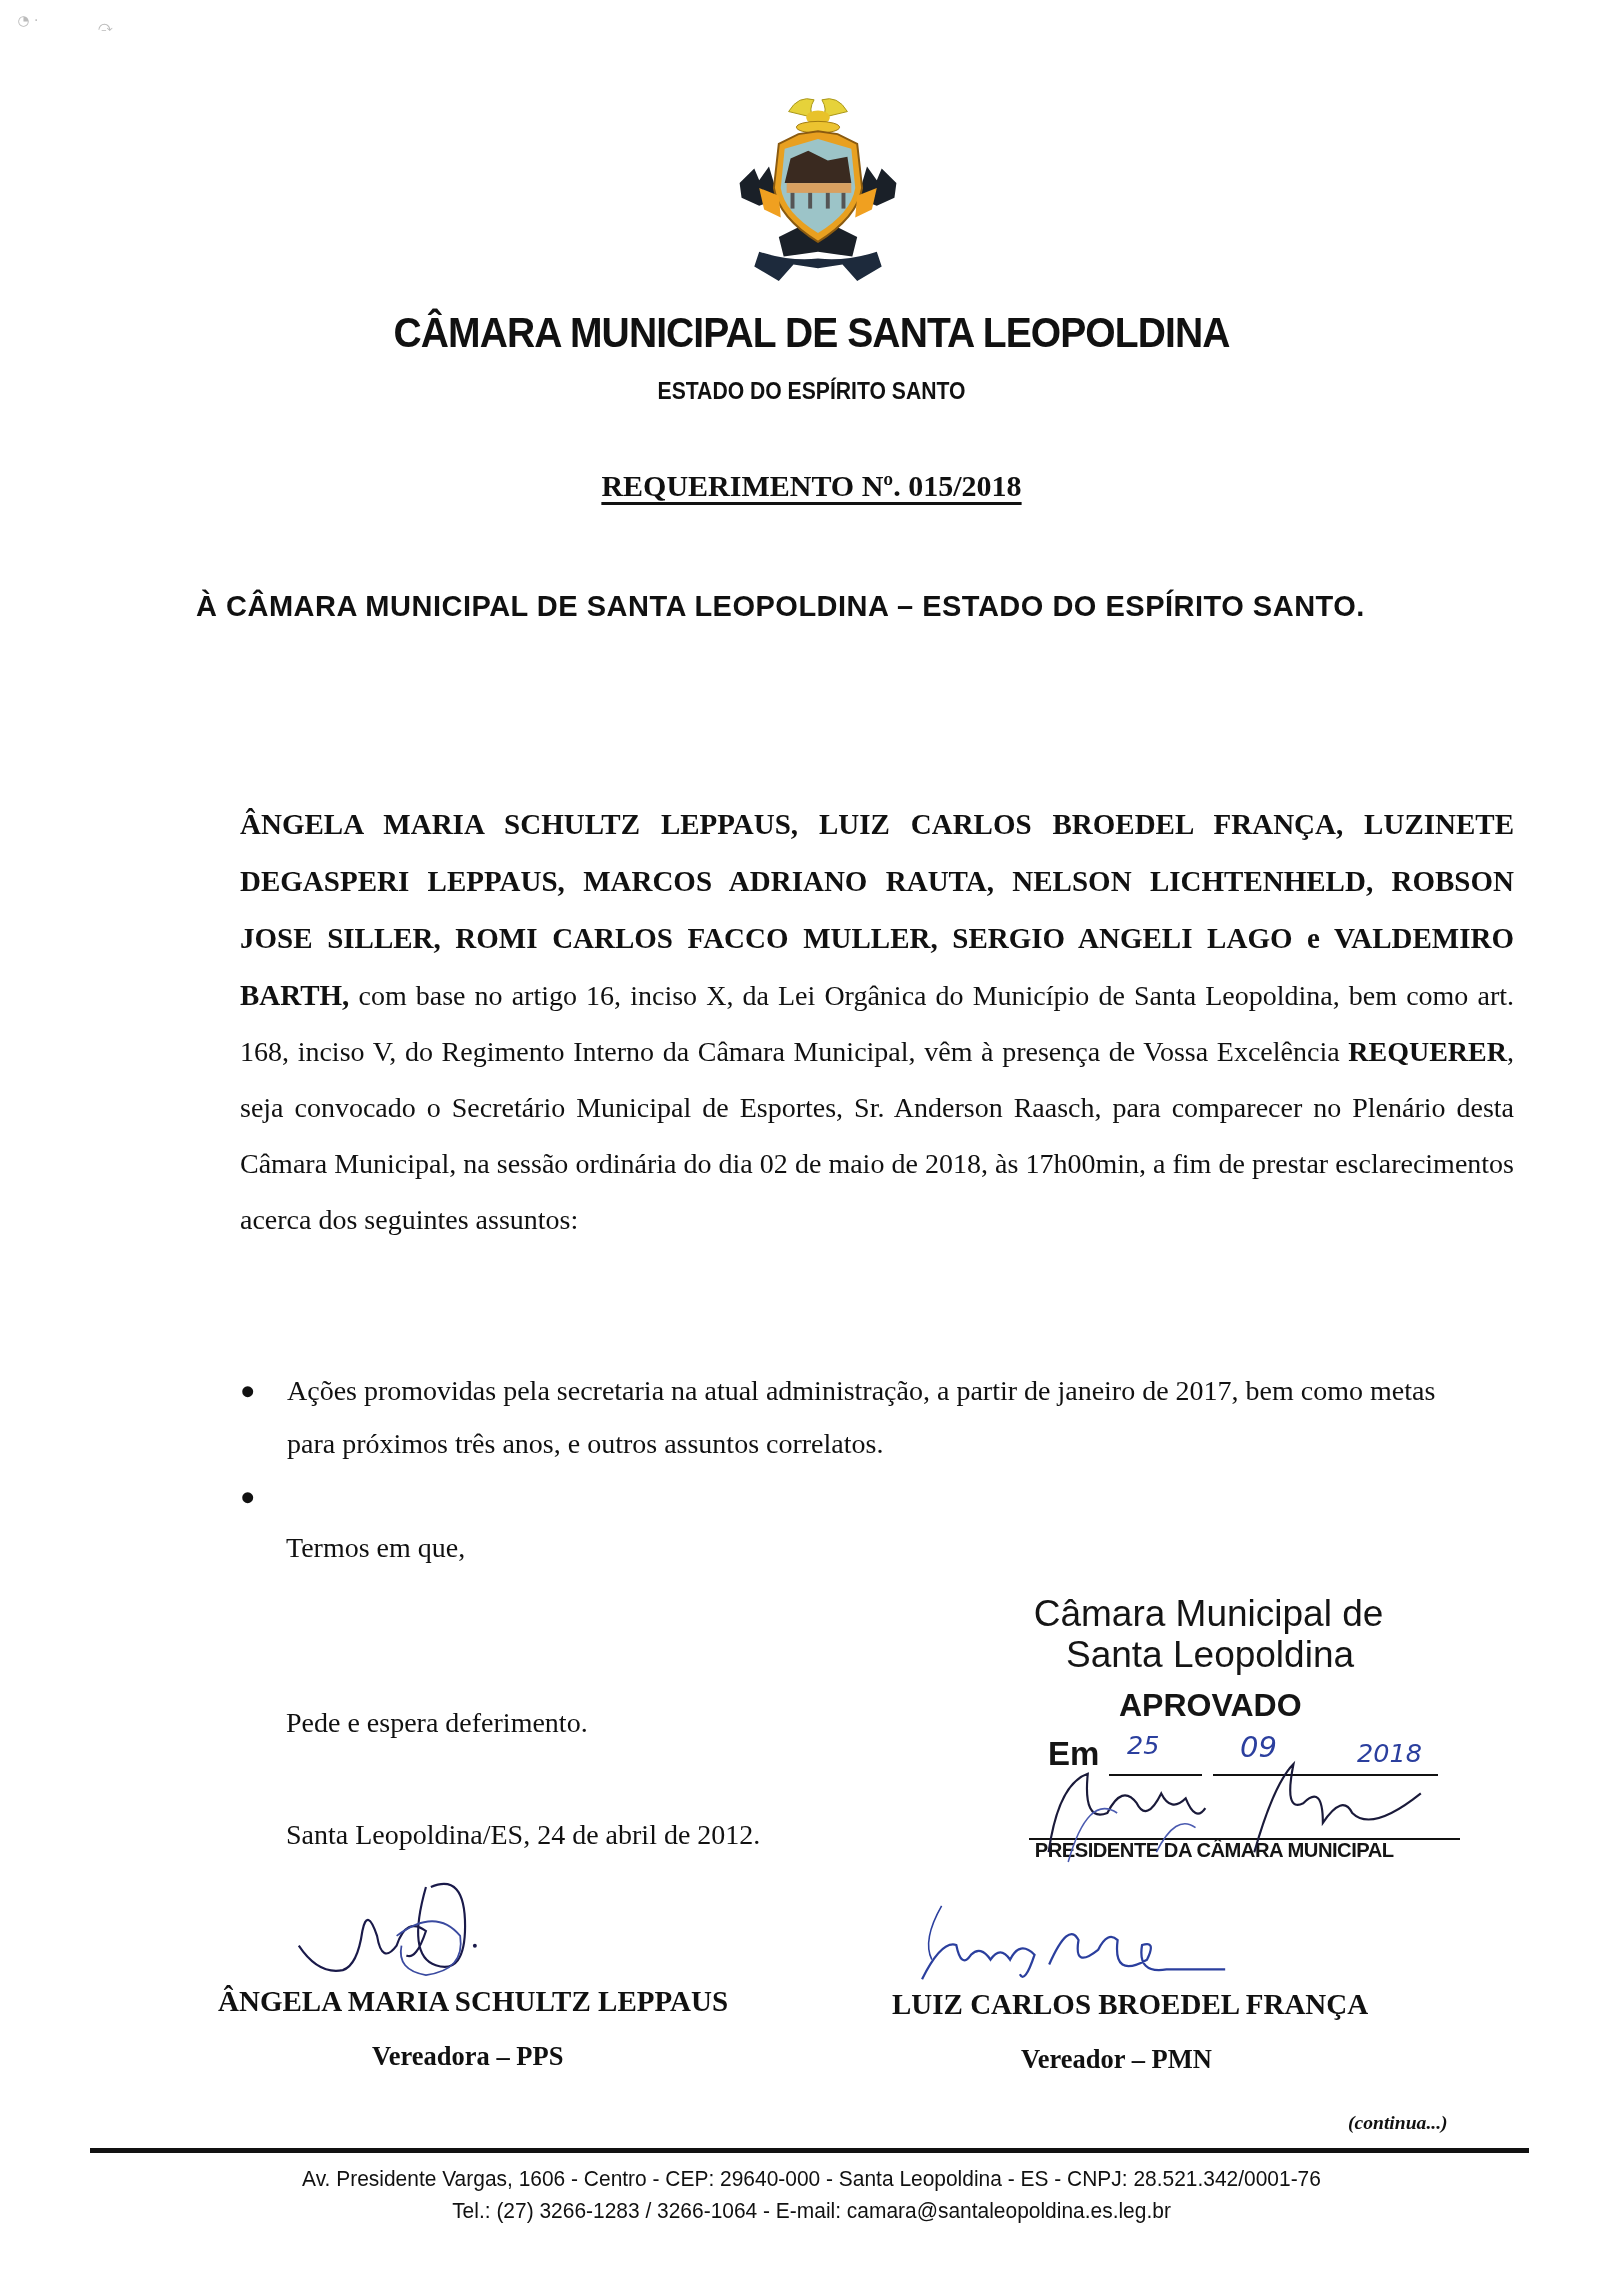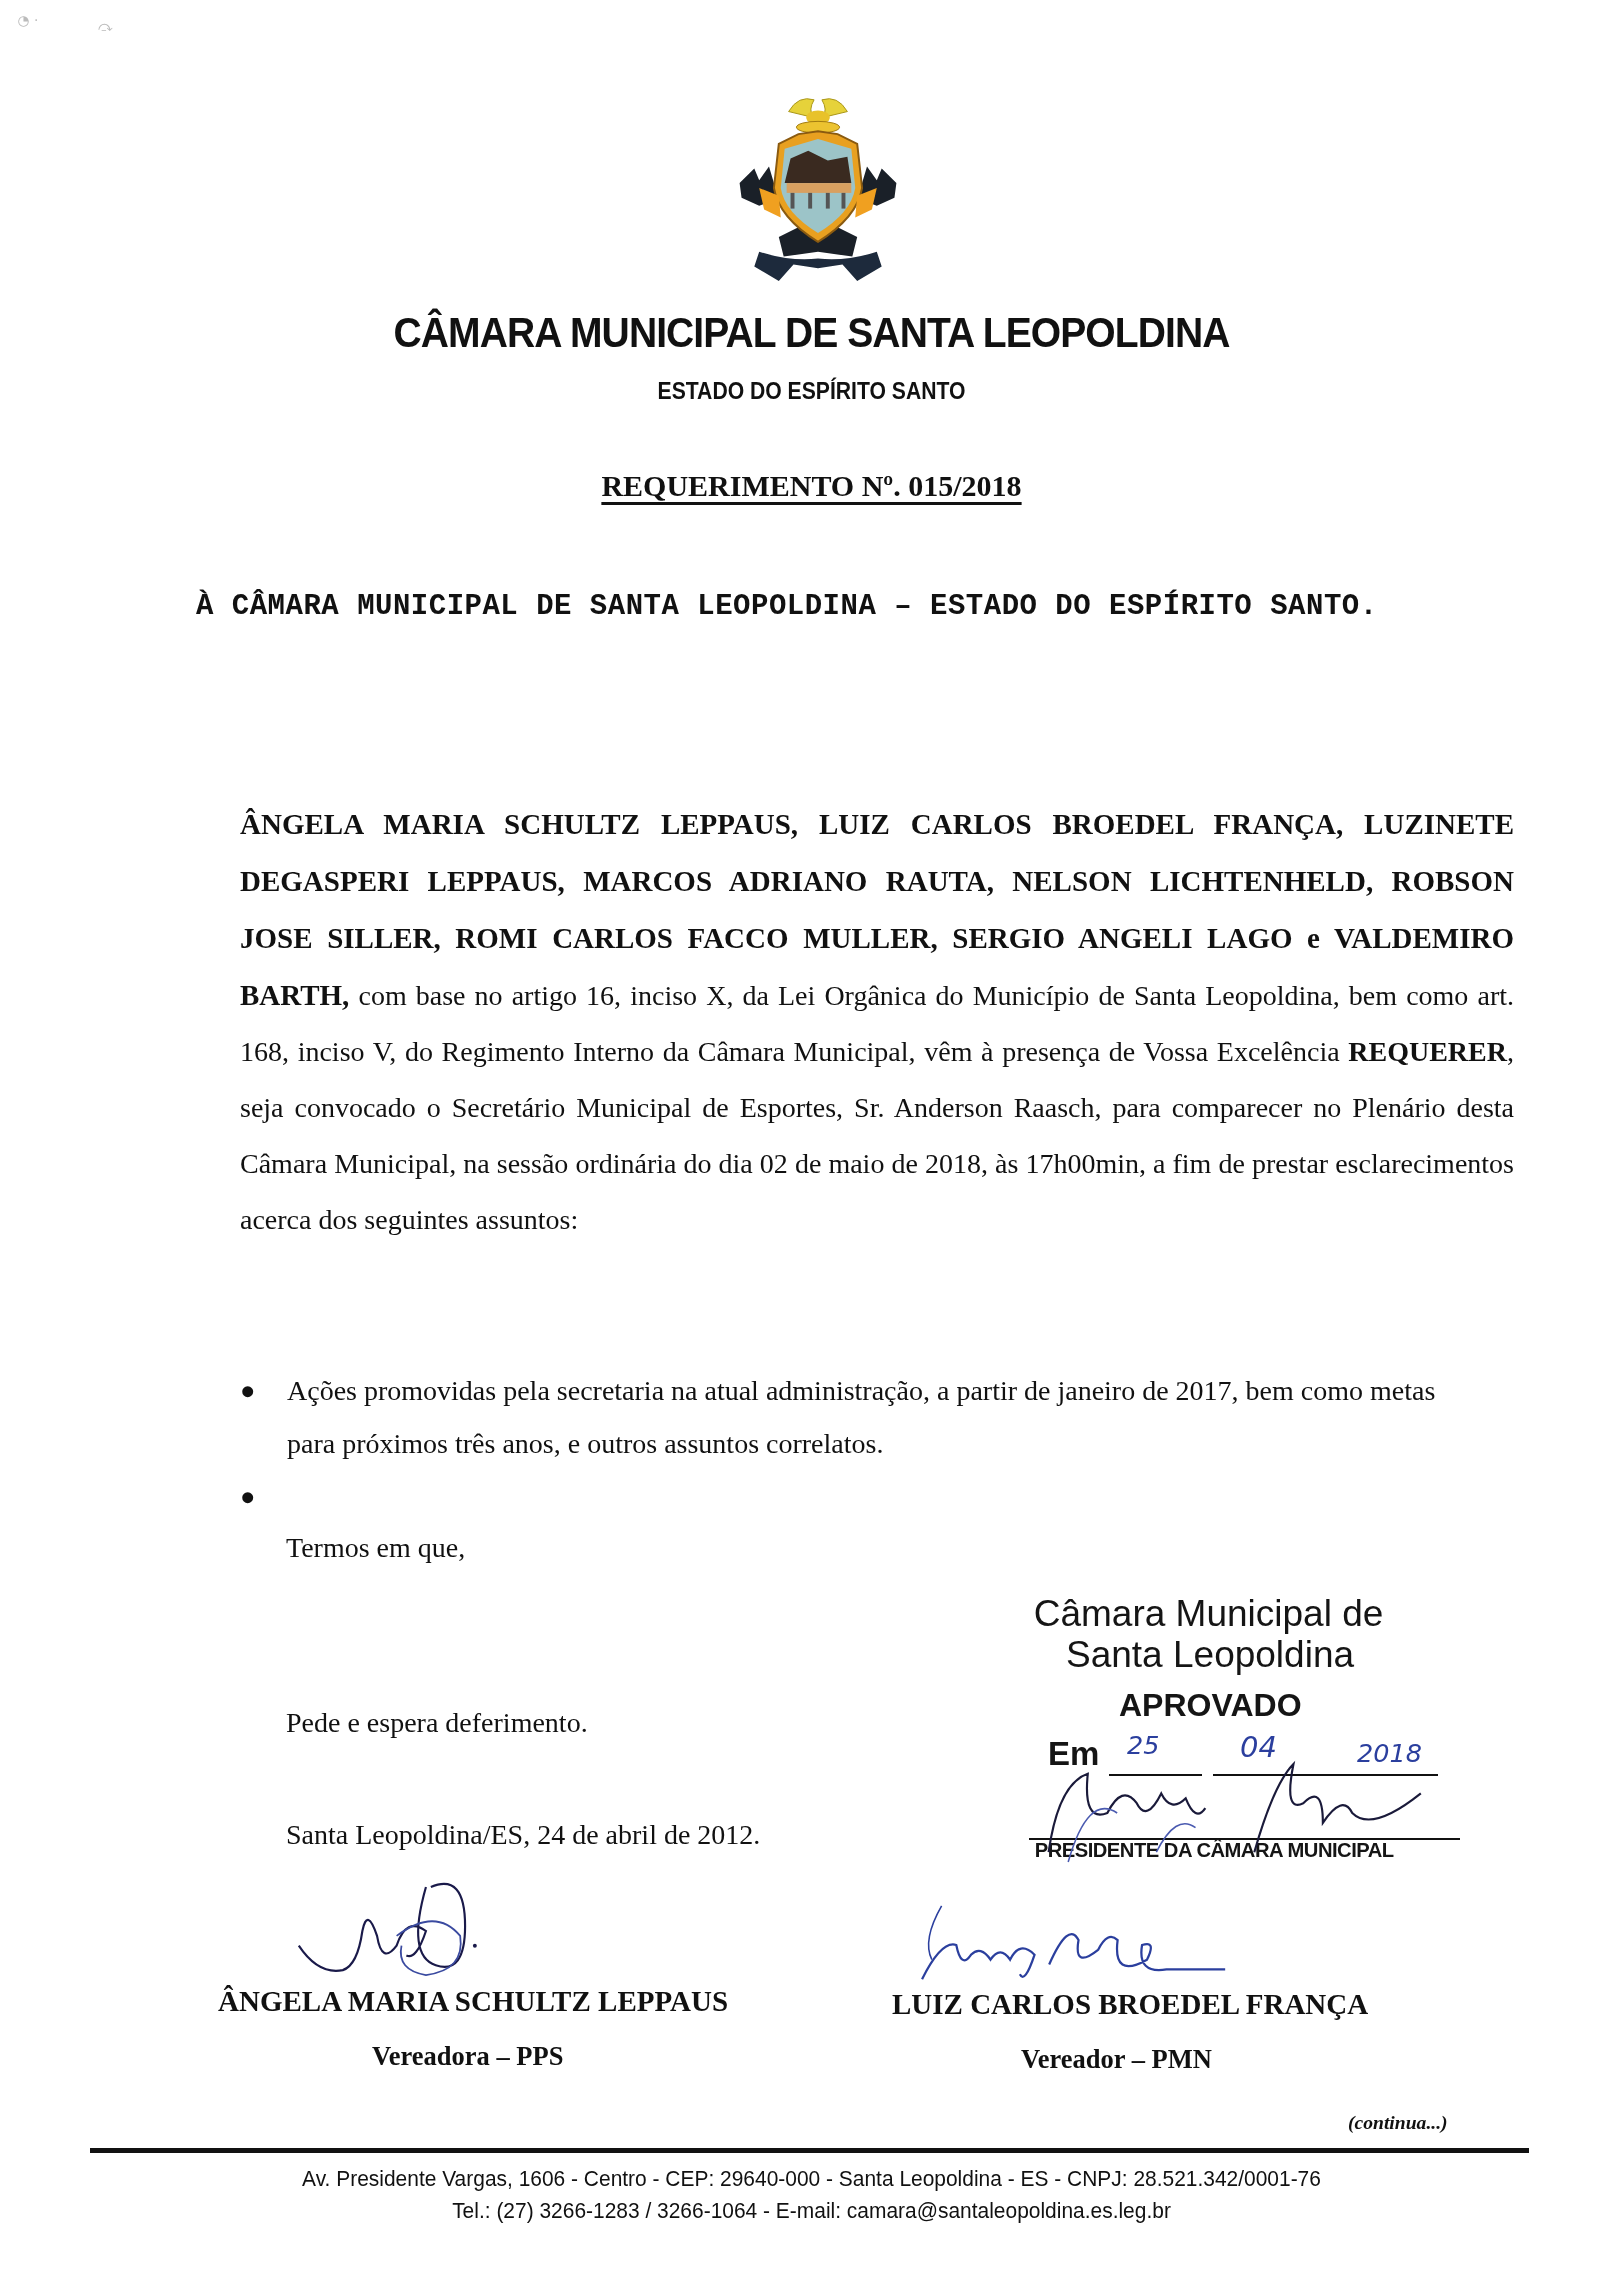--- a/index.html
+++ b/index.html
@@ -13,21 +13,21 @@
     font-family:"Liberation Sans", sans-serif; font-weight:bold; font-size:42px; letter-spacing:-1px;
     transform: scaleX(0.93); transform-origin:center; color:#111; }
   .org-sub { position:absolute; left:0; width:1623px; top:378px; text-align:center;
     font-family:"Liberation Sans", sans-serif; font-weight:bold; font-size:23.5px; color:#111; transform: scaleX(0.9); }
 
   .req-title { position:absolute; left:0; width:1623px; top:469px; text-align:center;
     font-family:"Liberation Serif", serif; font-weight:bold; font-size:30px; }
   .req-title span { text-decoration: underline; text-decoration-thickness: 2.9px; text-underline-offset: 5.9px; }
 
   .addressee { position:absolute; left:196px; width:1274px; top:576px;
-    font-family:Liberation Mono, monospace; font-weight:bold; font-size:29px; line-height:61px;
+    font-family:Liberation Sans, sans-serif; font-weight:bold; font-size:29px; line-height:61px;
     text-align: justify; letter-spacing:0.5px; }
 
   .body-para { position:absolute; left:196px; width:1274px; top:796px;
     font-family:"Liberation Serif", serif; font-size:28px; line-height:56px; text-align: justify; margin-left: 44px; }
   .body-para b { font-weight:bold; }
   .body-para .names { font-size:29px; }
 
   .bullets { position:absolute; left:240px; width:1245px; top:1364px; margin:0; padding:0; list-style:none;
     font-family:"Liberation Serif", serif; font-size:28px; line-height:53px; }
   .bullets li { position:relative; padding-left:47px; }
@@ -104,21 +104,21 @@
 <div class="closing" style="top:1532px;">Termos em que,</div>
 <div class="closing" style="top:1707px;">Pede e espera deferimento.</div>
 <div class="closing" style="top:1819px;">Santa Leopoldina/ES, 24 de abril de 2012.</div>
 
 <div class="stamp">
   <div class="l1">Câmara Municipal de</div>
   <div class="l2">Santa Leopoldina</div>
   <div class="l3">APROVADO</div>
   <div class="em">Em</div>
   <div class="hand" style="left:100px;top:137px;margin-left:8px;">25</div>
-  <div class="hand" style="left:221px;top:137px;font-size:29px;">04</div>
+  <div class="hand" style="left:221px;top:137px;font-size:29px;">09</div>
   <div class="hand" style="left:338px;top:145px;">2018</div>
   <div class="line" style="left:90px;top:181px;width:93px;"></div>
   <div class="line" style="left:194px;top:181px;width:225px;"></div>
   <div class="line" style="left:9.8px;top:245px;width:431px;"></div>
   <div class="pres">PRESIDENTE DA CÂMARA MUNICIPAL</div>
 </div>
 
 <svg class="sig-svg" style="left:1029px;top:1754px;" width="431" height="118" viewBox="0 0 440 120">
   <path d="M20 100 Q30 30 60 20 Q55 70 80 60 Q95 30 110 50 Q120 70 135 40 Q145 60 160 45 Q170 70 180 55 M230 100 Q250 30 270 10 Q260 60 280 50 Q300 30 300 70 Q320 40 330 60 Q350 80 400 40" fill="none" stroke="#1a1a3a" stroke-width="2.2"></path>
   <path d="M40 110 Q60 40 90 60 M130 100 Q150 60 170 75" fill="none" stroke="#4a5ab0" stroke-width="1.6"></path>

